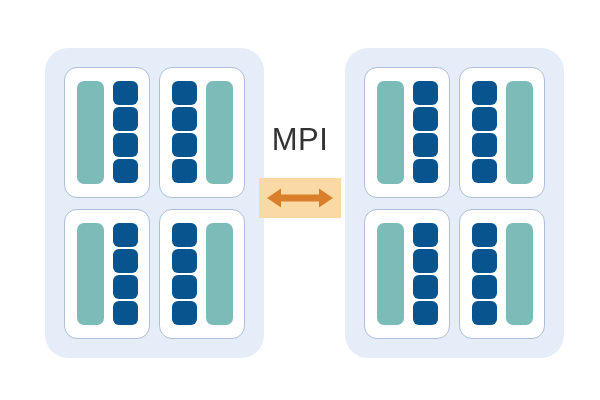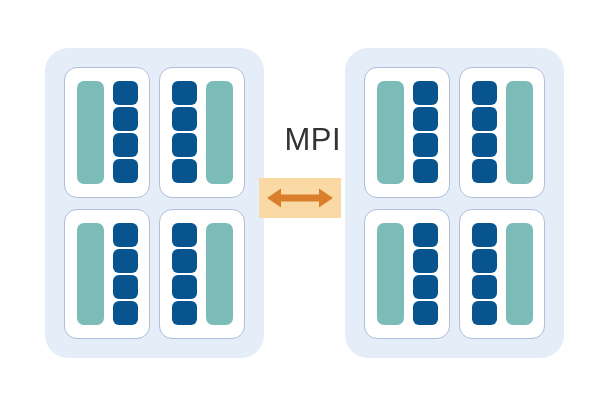--- a/index.html
+++ b/index.html
@@ -96,21 +96,21 @@
     left: 259px;
     top: 120px;
     width: 82px;
     height: 100px;
   }
   .mpi-label {
     position: absolute;
     left: 0;
     top: 0;
     width: 82px;
-    text-align: right;
+    text-align: center;
     font-family: "Liberation Sans", sans-serif;
     font-size: 31px;
     font-weight: 400;
     color: #333333;
     letter-spacing: 0.5px;
     line-height: 40px;
     white-space: nowrap;
   }
   .arrow-band {
     position: absolute;

